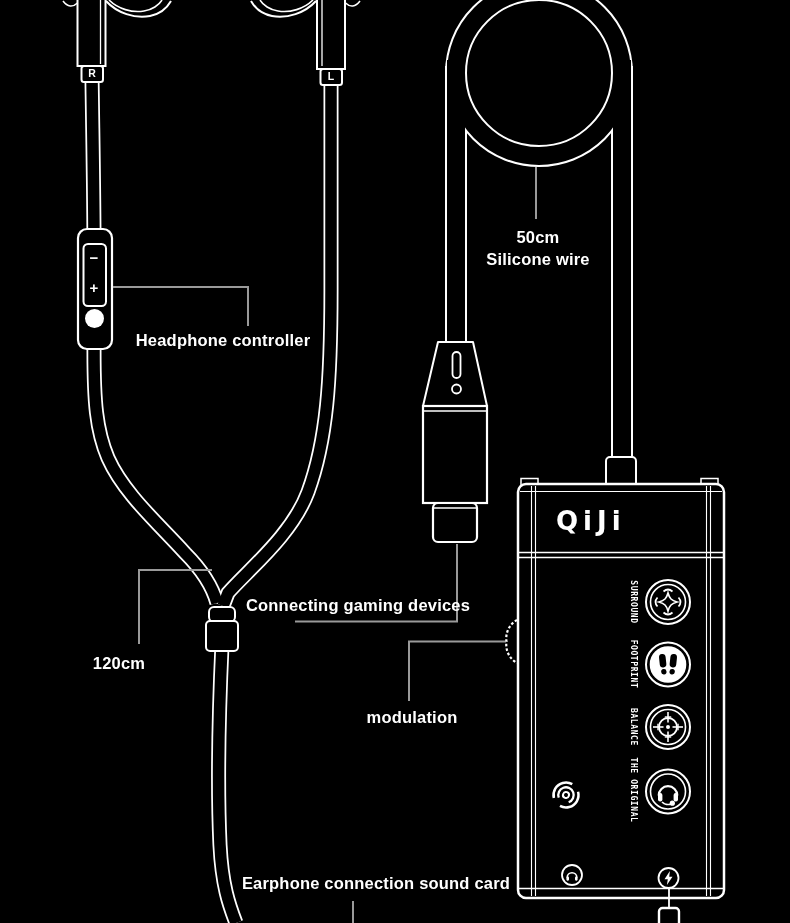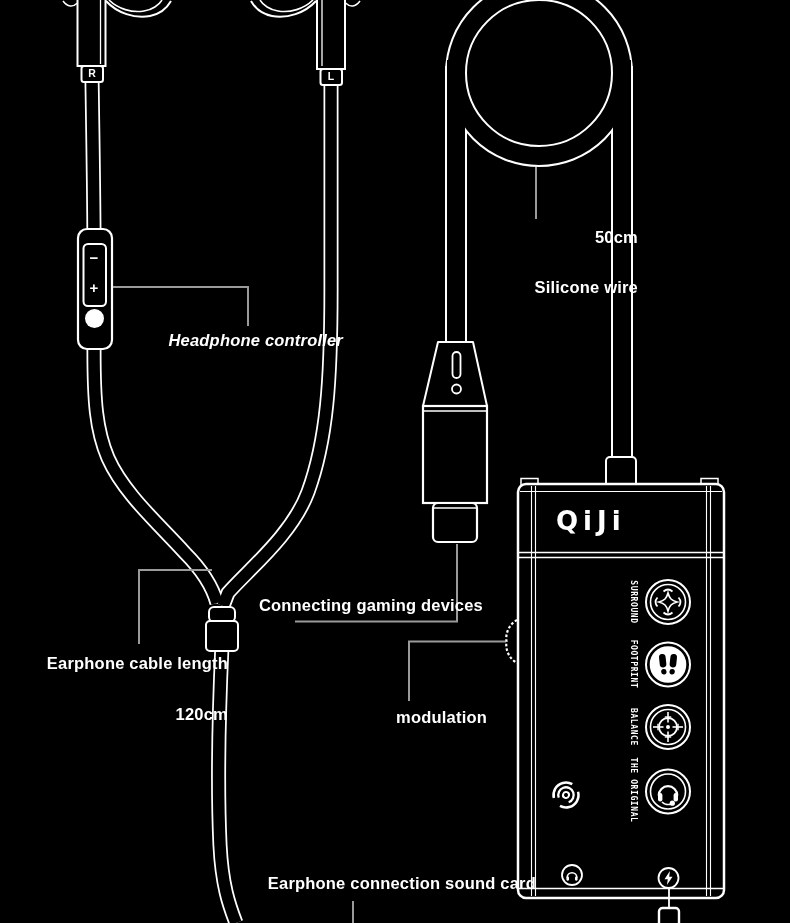--- a/index.html
+++ b/index.html
@@ -2,24 +2,24 @@
 <html><head>
 <meta charset="utf-8">
 <style>
   html,body{margin:0;padding:0;background:#000;}
   .stage{
     position:relative;width:790px;height:923px;background:#000;overflow:hidden;
     font-family:"Liberation Sans",sans-serif;color:#fff;
   }
   .stage svg{position:absolute;left:0;top:0;}
   .lbl{
-    position:absolute;text-align:right;color:#fff;
+    position:absolute;text-align:center;color:#fff;
     font-weight:bold;font-size:16.5px;line-height:22px;letter-spacing:.2px;
   }
-  .lbl .l2{display:block;margin-top:28px;}
+  .lbl .l2{display:block;}
   .marker{
     position:absolute;text-align:center;color:#fff;
     font-weight:bold;font-size:10.5px;line-height:12px;
   }
   .ctl-glyph{
     position:absolute;text-align:center;color:#fff;
     font-weight:bold;font-size:15px;line-height:16px;
   }
   .brand{
     position:absolute;left:556px;top:504px;width:128px;text-align:left;
@@ -197,26 +197,25 @@
     <line x1="669" y1="888" x2="669" y2="908" stroke="#fff" stroke-width="1.8"></line>
     <rect x="659" y="908" width="20" height="20" rx="3.5" fill="#000" stroke="#fff" stroke-width="2.4"></rect>
   </g>
 </svg>
 
   <div class="lbl" style="left:438px;top:226px;width:200px;">
     <span>50cm</span>
     <span class="l2">Silicone wire</span>
   </div>
 
-  <div class="lbl" style="left:103px;top:329px;width:240px;font-style:italic;">Headphone controller</div>
+  <div class="lbl" style="left:103px;top:329px;width:240px;">Headphone controller</div>
 
   <div class="lbl" style="left:233px;top:594px;width:250px;">Connecting gaming devices</div>
 
   <div class="lbl" style="left:10px;top:652px;width:218px;line-height:23px;">
-    <span>Earphone cable length</span>
     <span class="l2">120cm</span>
   </div>
 
   <div class="lbl" style="left:216px;top:872px;width:320px;">Earphone connection sound card</div>
 
   <div class="lbl" style="left:337px;top:706px;width:150px;">modulation</div>
 
   <div class="marker" style="left:82px;top:67px;width:20px;">R</div>
   <div class="marker" style="left:321px;top:70px;width:20px;">L</div>
 

